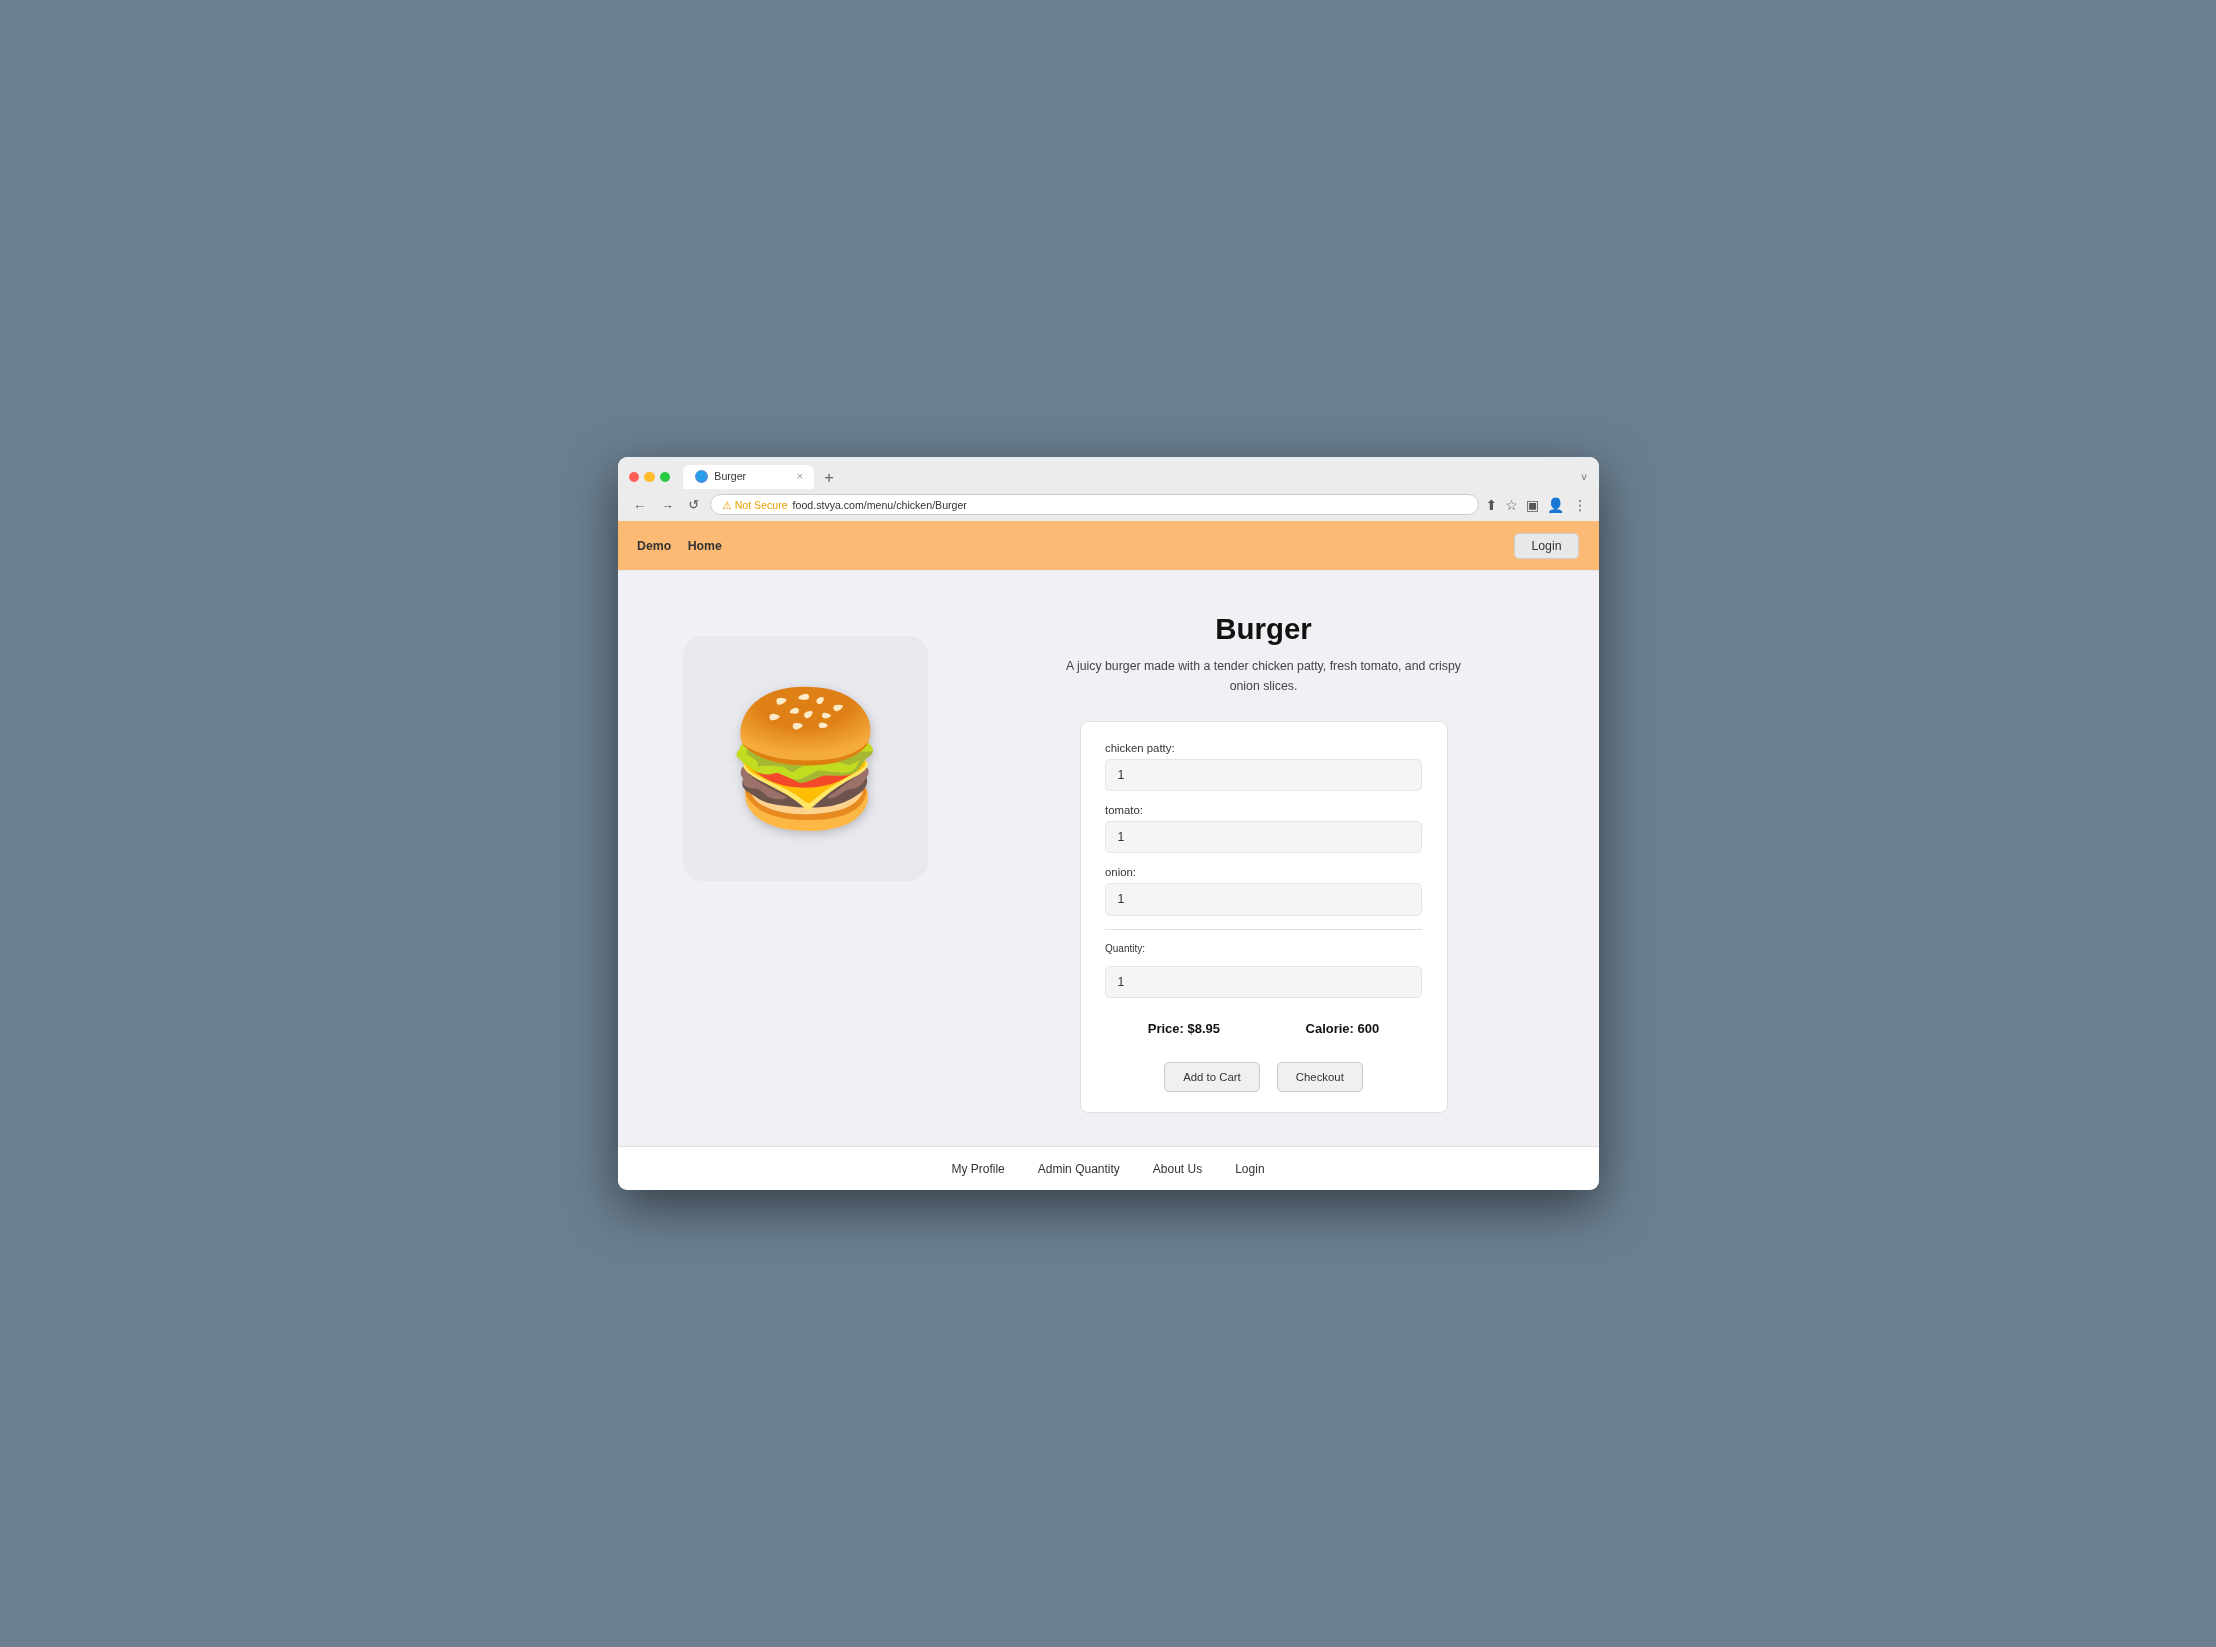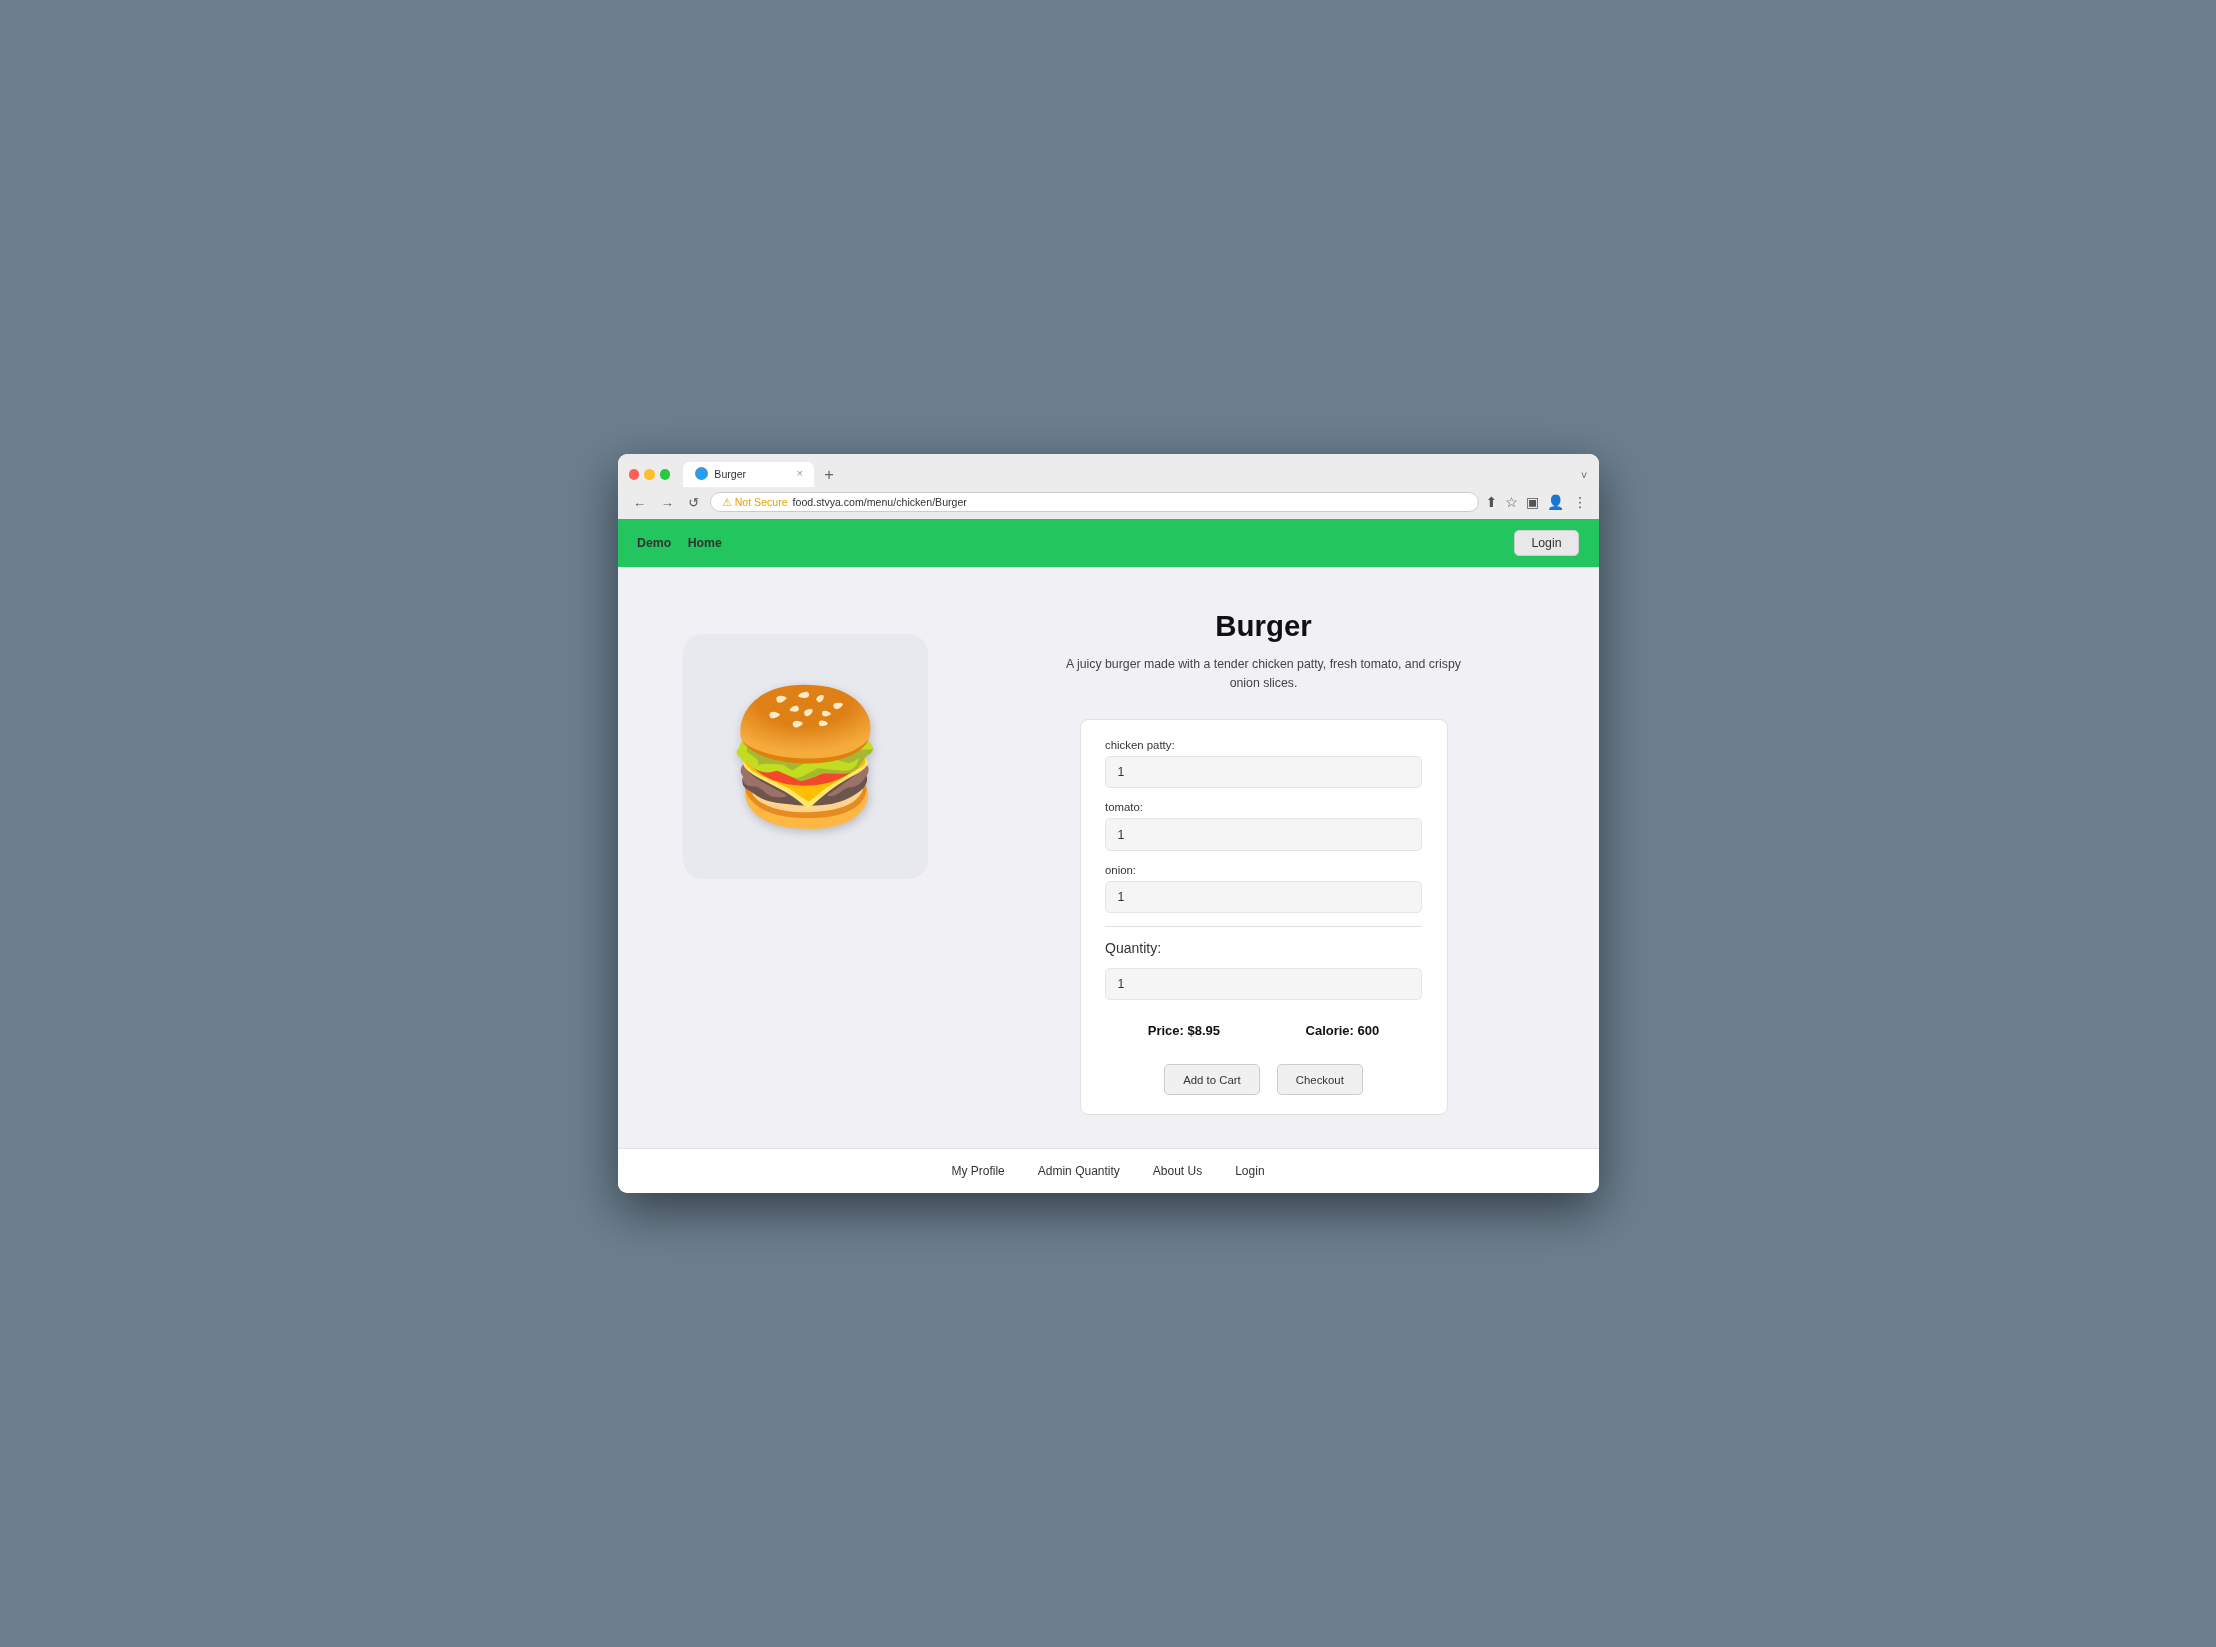--- a/index.html
+++ b/index.html
@@ -137,21 +137,21 @@
     }
     .toolbar-icon-btn {
       background: none;
       border: none;
       cursor: pointer;
       color: #555;
       font-size: 14px;
     }
     
     .site-nav {
-      background: #22c55e;
+      background: #fdba74;
       display: flex;
       align-items: center;
       padding: 11.4px 19.6px;
       border-bottom: 0.8px solid #e8e8e8;
     }
     .site-nav-links {
       display: flex;
       gap: 16.4px;
     }
     .site-nav-link {
@@ -250,21 +250,21 @@
     }
     .divider {
       border: none;
       border-top: 0.8px solid #e0e0e0;
       margin: 13px 0;
     }
     .quantity-row {
       margin-bottom: 16.4px;
     }
     .quantity-label {
-      font-size: 14px;
+      font-size: 10px;
       color: #333;
       margin-bottom: 12px;
     }
     .quantity-input {
       width: 100%;
       background: #f5f5f5;
       border: 0.8px solid #e5e5e5;
       border-radius: 4.9px;
       padding: 8.2px 11.4px;
       font-size: 12.3px;

